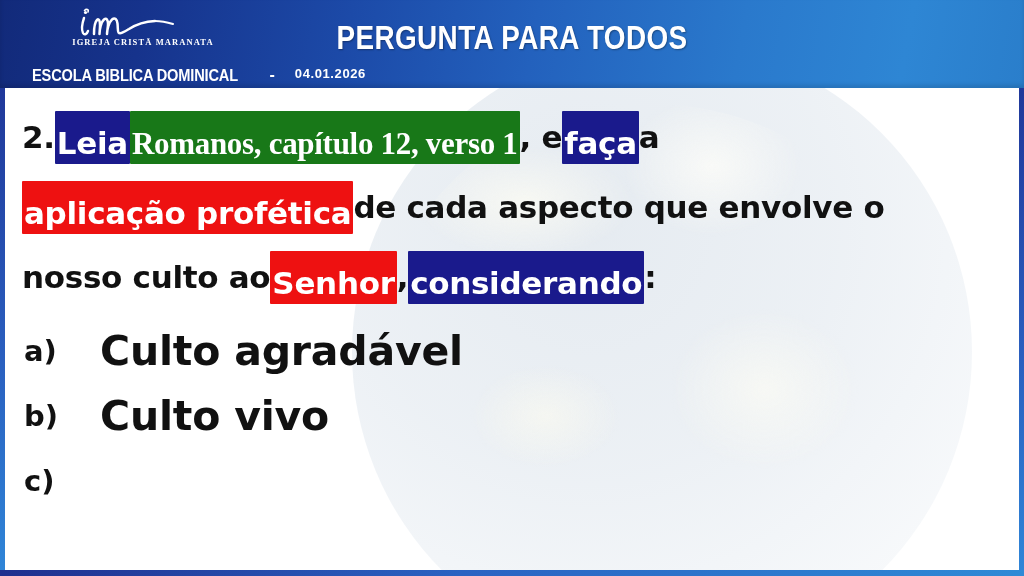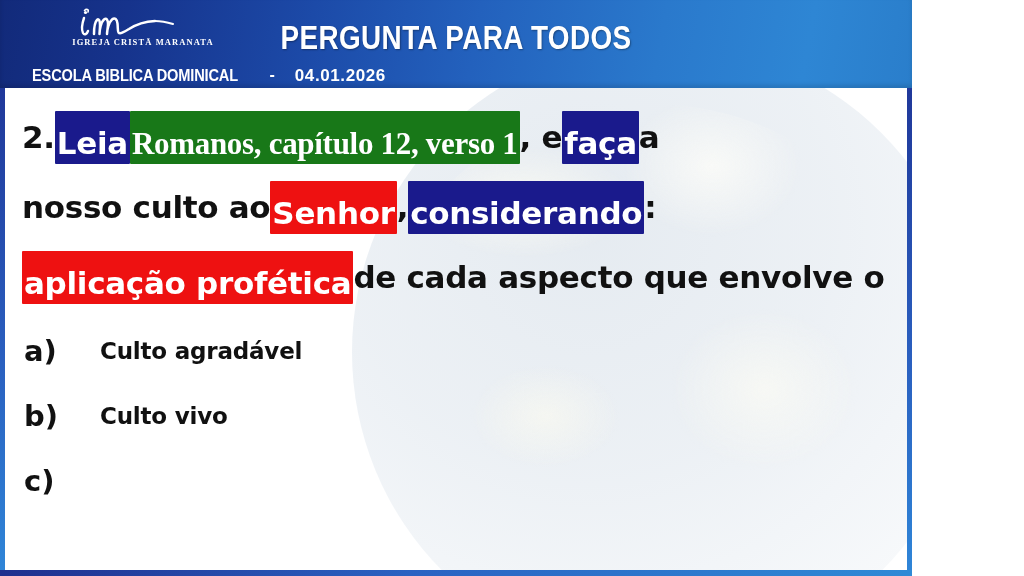--- a/index.html
+++ b/index.html
@@ -7,21 +7,21 @@
     margin: 0;
     padding: 0;
     background: #ffffff;
   }
   body {
     font-family: "Liberation Sans", sans-serif;
   }
 
   .slide {
     position: relative;
-    width: 912px;
+    width: 1024px;
     height: 576px;
     overflow: hidden;
     background: #ffffff;
     box-sizing: border-box;
   }
 
   
   .bg-globe {
     position: absolute;
     left: 352px;
@@ -123,21 +123,21 @@
     transform: scaleX(0.86);
     transform-origin: left center;
   }
   .brand-dash {
     font-size: 16px;
     font-weight: 700;
     color: #ffffff;
     margin-left: -22px;
   }
   .brand-date {
-    font-size: 17px;
+    font-size: 13px;
     font-weight: 700;
     letter-spacing: 0.6px;
     color: #ffffff;
   }
 
   .header-title {
     position: absolute;
     left: 0;
     right: 0;
     top: 18px;
@@ -194,21 +194,21 @@
     font-weight: 700;
     color: #111111;
   }
   .option-key {
     width: 78px;
     font-size: 29px;
     padding-left: 2px;
     box-sizing: border-box;
   }
   .option-text {
-    font-size: 23px;
+    font-size: 41px;
     letter-spacing: -0.2px;
   }
 </style>
 </head>
 <body>
 
 <div class="slide">
 
   <div class="bg-globe"></div>
 
@@ -253,30 +253,30 @@
         <span class="sp">2.</span>
         <span class="sp">  </span>
         <span class="hl hl-navy">Leia</span>
         <span class="sp">  </span>
         <span class="hl hl-green">Romanos,  capítulo  12,  verso  1</span>
         <span class="sp">,  e  </span>
         <span class="hl hl-navy">faça</span>
         <span class="sp">  a</span>
       </div>
     <div class="qline">
+        <span class="hl hl-red">aplicação  profética</span>
+        <span class="sp">  de  cada  aspecto  que  envolve  o</span>
+      </div>
+    <div class="qline">
         <span class="sp">nosso culto ao </span>
         <span class="hl hl-red">Senhor</span>
         <span class="sp">, </span>
         <span class="hl hl-navy">considerando</span>
         <span class="sp">:</span>
       </div>
-    <div class="qline">
-        <span class="hl hl-red">aplicação  profética</span>
-        <span class="sp">  de  cada  aspecto  que  envolve  o</span>
-      </div>
 
     <div class="options">
       <div class="option-row">
         <span class="option-key">a)</span>
         <span class="option-text">Culto agradável</span>
       </div>
       <div class="option-row">
         <span class="option-key">b)</span>
         <span class="option-text">Culto vivo</span>
       </div>

